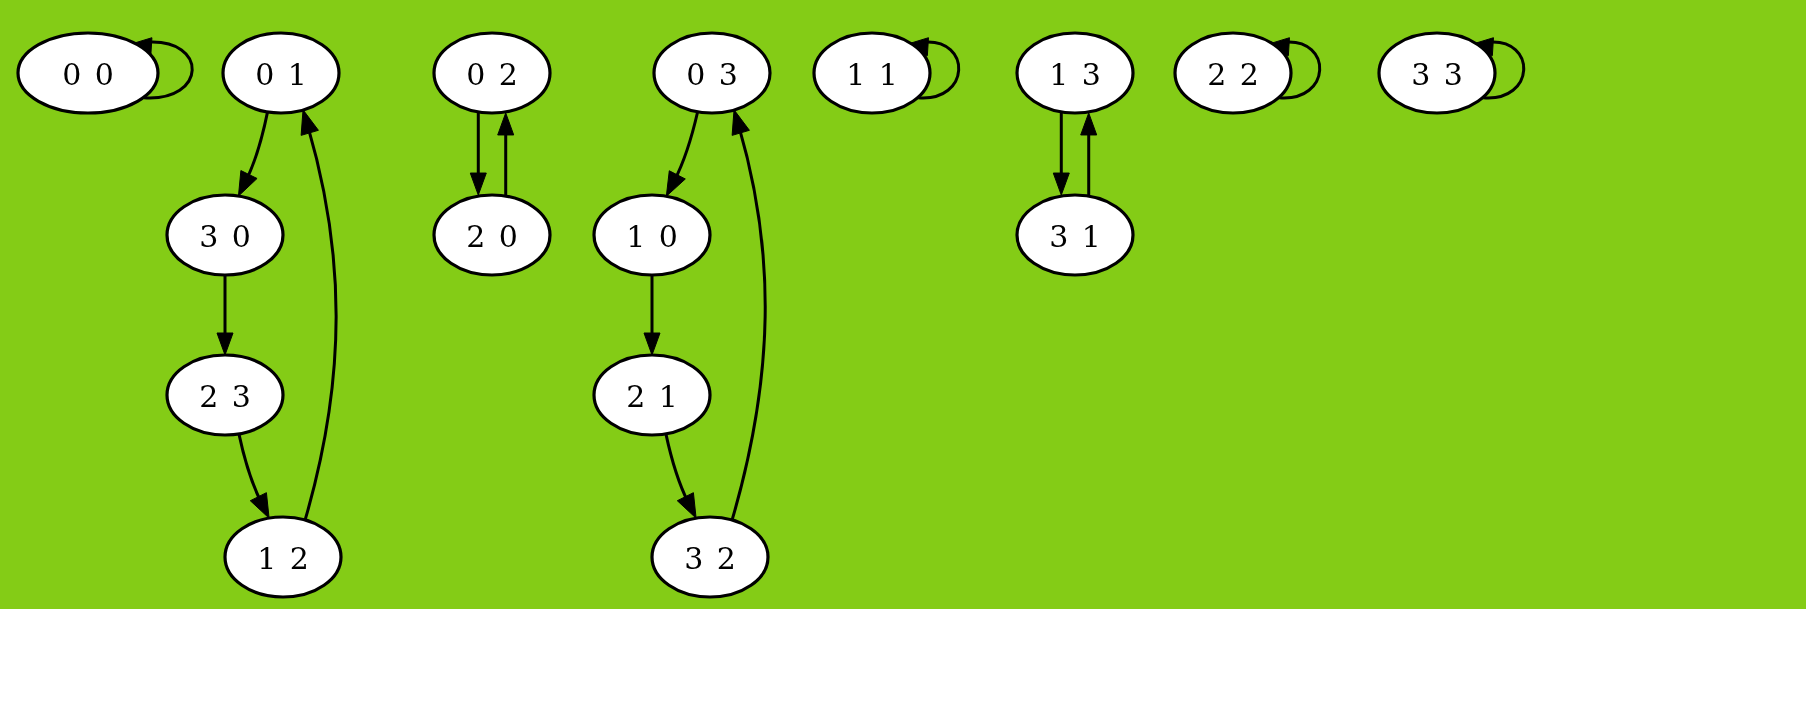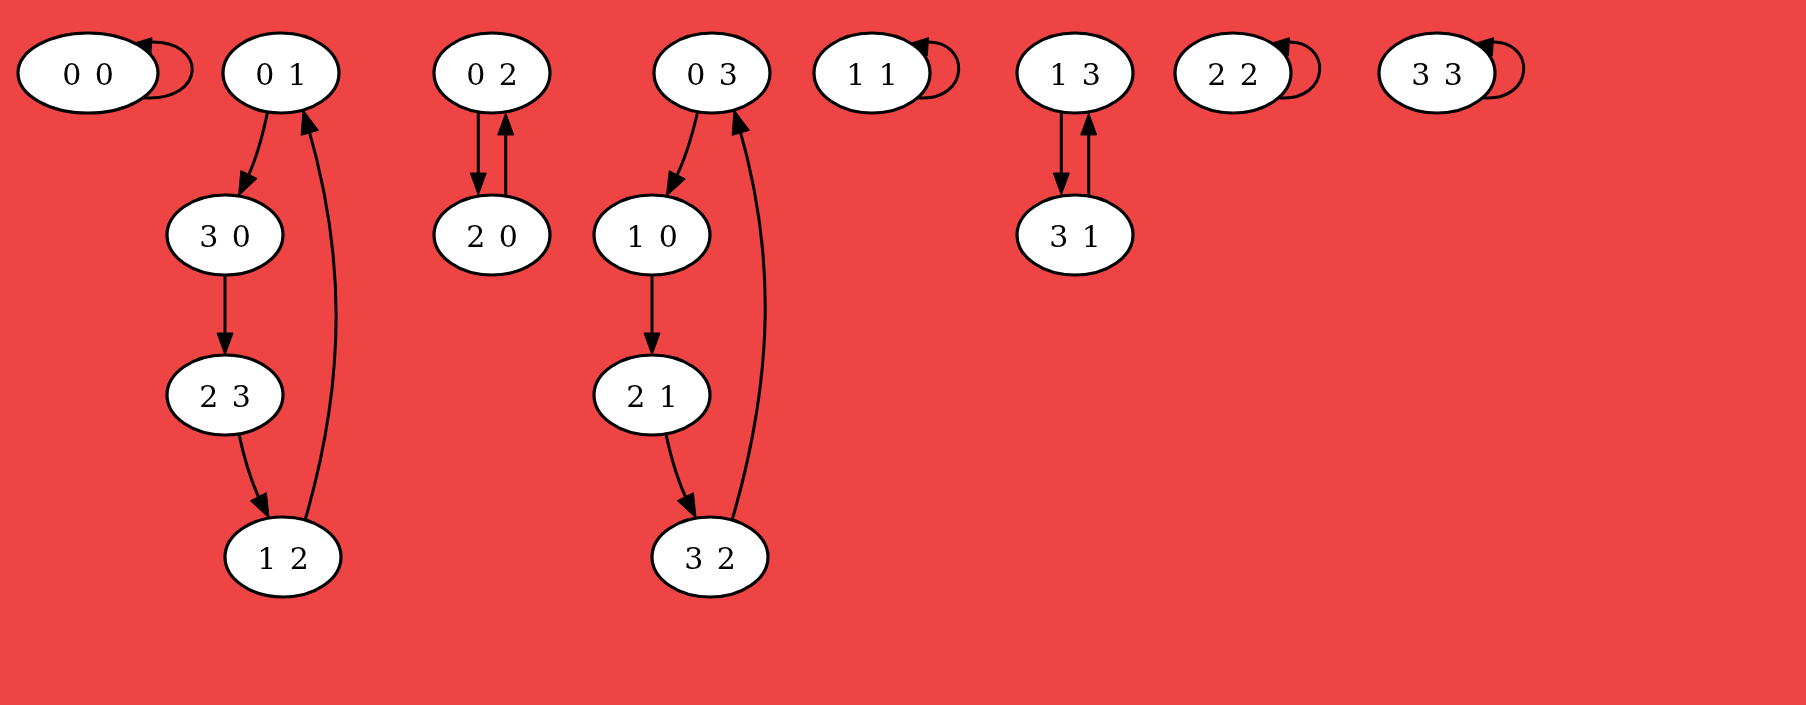--- a/index.html
+++ b/index.html
@@ -7,22 +7,22 @@
     margin: 0;
     padding: 0;
     background: #ffffff;
   }
   body {
     font-family: "DejaVu Serif", "Liberation Serif", serif;
   }
   #graph-canvas {
     position: relative;
     width: 1806px;
-    height: 705px;
-    background: #ef4444;
+    height: 609px;
+    background: #84cc16;
     overflow: hidden;
   }
   svg#graph-svg {
     position: absolute;
     left: 0;
     top: 0;
     width: 1806px;
     height: 705px;
     display: block;
   }

